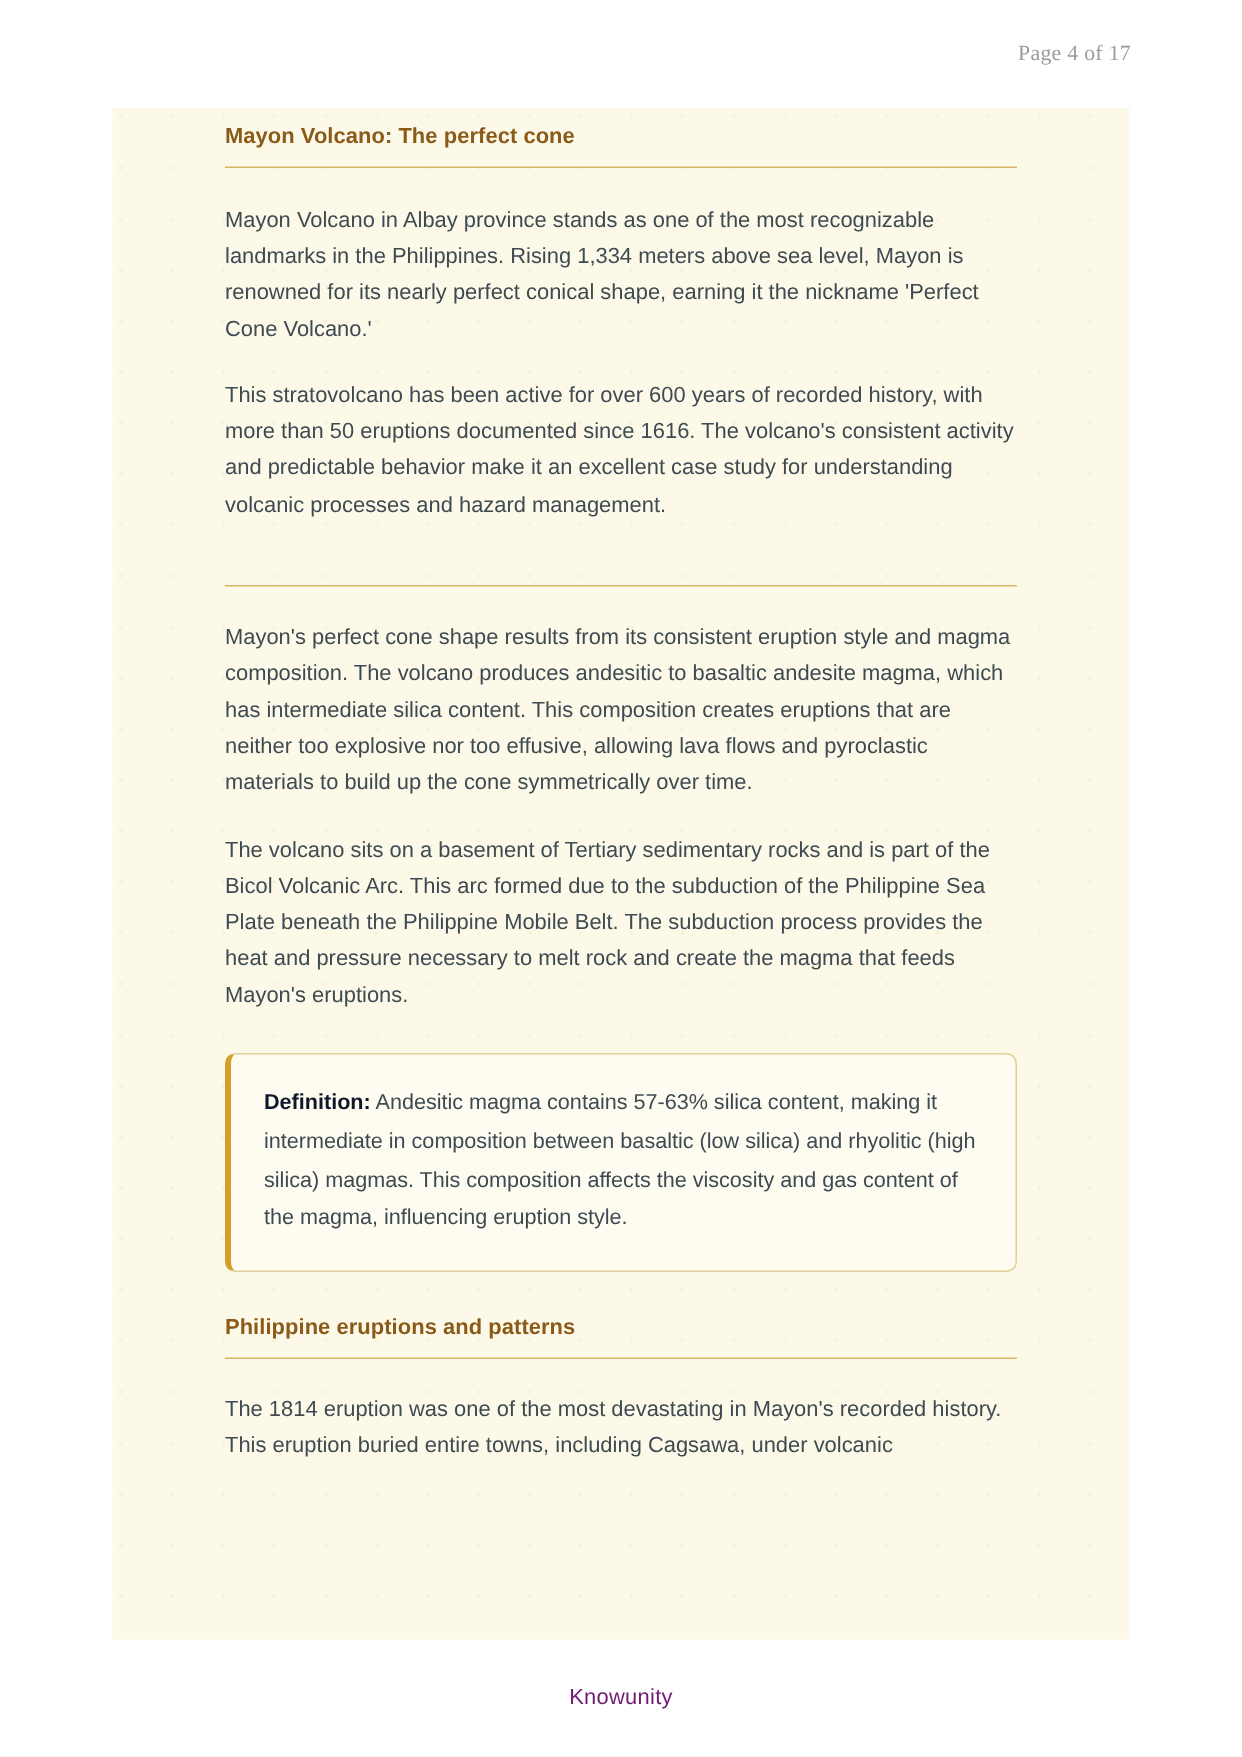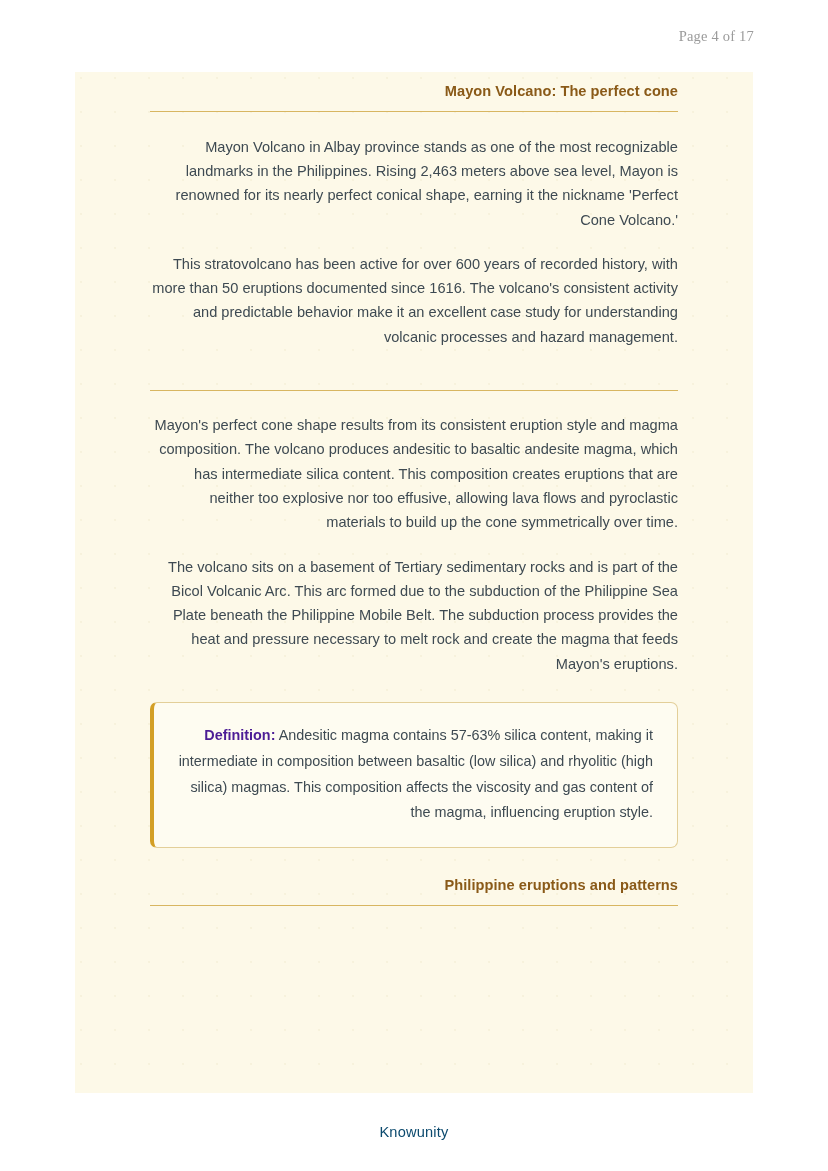--- a/index.html
+++ b/index.html
@@ -33,21 +33,20 @@
     left: 75px;
     top: 72px;
     width: 678px;
     height: 1021px;
     background-color: #fdf9e8;
     background-image:
       radial-gradient(circle at 6px 6px, rgba(198,178,120,0.10) 1.1px, transparent 1.3px);
     background-size: 34px 34px;
     overflow: hidden;
     box-sizing: border-box;
-    text-align: right;
   }
 
   .doc-inner {
     position: absolute;
     left: 75px;
     top: 10px;
     width: 528px;
   }
 
   
@@ -101,63 +100,64 @@
     box-sizing: border-box;
   }
   .callout-text {
     font-size: 14.4px;
     line-height: 25.8px;
     color: #3e4a52;
     margin: 0;
   }
   .callout-label {
     font-weight: bold;
-    color: #4c1d95;
+    color: #0f172a;
   }
 
   
   .footer-brand {
     position: absolute;
     top: 1124px;
     left: 0;
     width: 828px;
     text-align: center;
     font-size: 14.6px;
-    color: #0c4a6e;
+    color: #701a75;
     letter-spacing: 0.2px;
   }
 </style>
 </head>
 <body>
 
 <div class="page-indicator">Page 4 of 17</div>
 
 <div class="doc-card">
   <div class="doc-inner">
 
     <div class="heading-block first">
       <h2 class="section-heading">Mayon Volcano: The perfect cone</h2>
       <hr class="heading-rule">
     </div>
-    <p class="para">Mayon Volcano in Albay province stands as one of the most recognizable landmarks in the Philippines. Rising 2,463 meters above sea level, Mayon is renowned for its nearly perfect conical shape, earning it the nickname 'Perfect Cone Volcano.'</p>
+    <p class="para">Mayon Volcano in Albay province stands as one of the most recognizable landmarks in the Philippines. Rising 1,334 meters above sea level, Mayon is renowned for its nearly perfect conical shape, earning it the nickname 'Perfect Cone Volcano.'</p>
     <p class="para">This stratovolcano has been active for over 600 years of recorded history, with more than 50 eruptions documented since 1616. The volcano's consistent activity and predictable behavior make it an excellent case study for understanding volcanic processes and hazard management.</p>
 
     <div class="block-gap-before-heading"></div>
 
     <div class="heading-block">
       <hr class="heading-rule">
     </div>
     <p class="para">Mayon's perfect cone shape results from its consistent eruption style and magma composition. The volcano produces andesitic to basaltic andesite magma, which has intermediate silica content. This composition creates eruptions that are neither too explosive nor too effusive, allowing lava flows and pyroclastic materials to build up the cone symmetrically over time.</p>
     <p class="para">The volcano sits on a basement of Tertiary sedimentary rocks and is part of the Bicol Volcanic Arc. This arc formed due to the subduction of the Philippine Sea Plate beneath the Philippine Mobile Belt. The subduction process provides the heat and pressure necessary to melt rock and create the magma that feeds Mayon's eruptions.</p>
 
     <div class="callout">
       <p class="callout-text"><span class="callout-label">Definition:</span><span> Andesitic magma contains 57-63% silica content, making it intermediate in composition between basaltic (low silica) and rhyolitic (high silica) magmas. This composition affects the viscosity and gas content of the magma, influencing eruption style.</span></p>
     </div>
 
     <div class="heading-block">
       <h2 class="section-heading">Philippine eruptions and patterns</h2>
       <hr class="heading-rule">
     </div>
+    <p class="para">The 1814 eruption was one of the most devastating in Mayon's recorded history. This eruption buried entire towns, including Cagsawa, under volcanic</p>
 
   </div>
 </div>
 
 <div class="footer-brand">Knowunity</div>
 
 </body></html>

